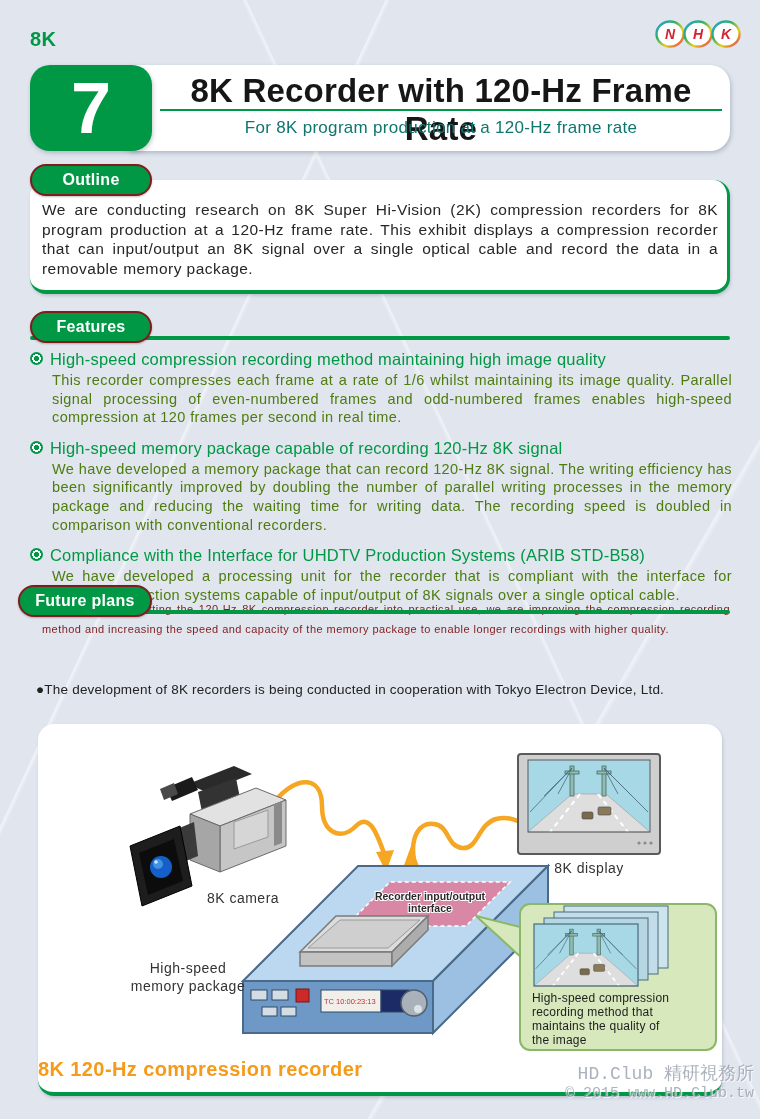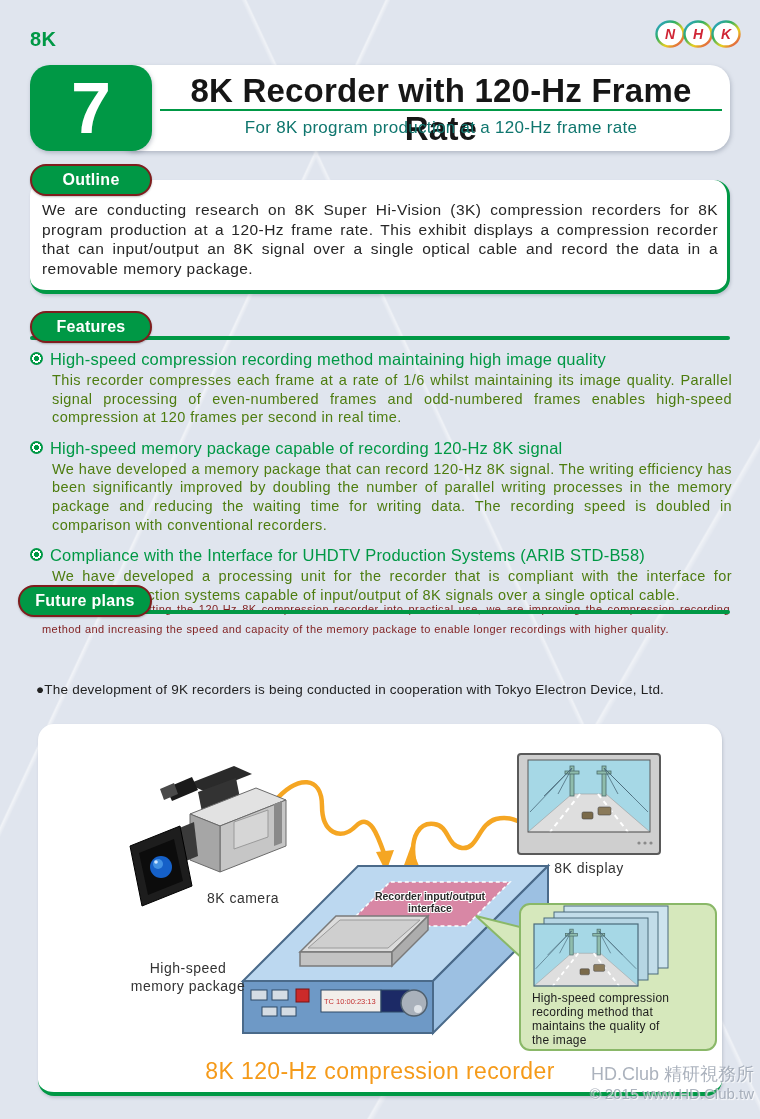--- a/index.html
+++ b/index.html
@@ -59,25 +59,25 @@
   .future-pill{left:18px;top:585px;width:130px;}
   .future-rule{left:30px;top:610px;width:700px;}
   .future-body{left:42px;top:600px;width:688px;font-size:11px;line-height:19.5px;
     letter-spacing:.45px;text-align:justify;color:#7f1d1d;}
   .coop-note{left:36px;top:682px;width:694px;font-size:13.5px;letter-spacing:.2px;color:#222;}
 
   
   .diagram-panel{left:38px;top:724px;width:684px;height:368px;background:#fff;border-radius:16px;
     border-bottom:4px solid var(--green);box-shadow:1px 2px 3px rgba(90,100,120,.25);}
   .diagram-svg{left:38px;top:726px;}
-  .diagram-caption{left:38px;top:1058px;width:684px;text-align:center;color:var(--orange);
-    font-size:23px;font-weight:normal;letter-spacing:.4px;}
+  .diagram-caption{left:38px;top:1058px;width:684px;text-align:left;color:var(--orange);
+    font-size:20px;font-weight:bold;letter-spacing:.4px;}
 
   .watermark{right:6px;top:1064px;text-align:right;color:rgba(150,159,173,.8);
-    text-shadow:1px 1px 1px rgba(255,255,255,.9);line-height:20px;z-index:5;}
+    text-shadow:1px 1px 1px rgba(255,255,255,.9);line-height:20px;z-index:5;font-family:Liberation Mono, monospace;}
   .watermark .wm1{font-size:18px;}
   .watermark .wm2{font-size:15px;}
 
   svg text{font-family:"Liberation Sans","DejaVu Sans",sans-serif;}
 </style>
 </head>
 <body>
 
 <div class="abs corner-8k">8K</div>
 
@@ -105,21 +105,21 @@
 <div class="abs title-panel"></div>
 <div class="abs num-box">
   <span>7</span>
 </div>
 <div class="abs main-title">8K Recorder with 120-Hz Frame Rate</div>
 <div class="abs title-rule"></div>
 <div class="abs subtitle">For 8K program production at a 120-Hz frame rate</div>
 
 <div class="abs pill outline-pill">Outline</div>
 <div class="abs panel outline-panel"></div>
-<div class="abs outline-body">We are conducting research on 8K Super Hi-Vision (3K) compression recorders for 8K program production at a 120-Hz frame rate. This exhibit displays a compression recorder that can input/output an 8K signal over a single optical cable and record the data in a removable memory package.</div>
+<div class="abs outline-body">We are conducting research on 8K Super Hi-Vision (2K) compression recorders for 8K program production at a 120-Hz frame rate. This exhibit displays a compression recorder that can input/output an 8K signal over a single optical cable and record the data in a removable memory package.</div>
 
 <div class="abs pill features-pill">Features</div>
 <div class="abs rule features-rule"></div>
 <div class="abs features-list">
   <div class="feature">
     <div class="feature-head">
       <span class="bullet"></span>
       <span>High-speed compression recording method maintaining high image quality</span>
     </div>
     <div class="feature-body">This recorder compresses each frame at a rate of 1/6 whilst maintaining its image quality. Parallel signal processing of even-numbered frames and odd-numbered frames enables high-speed compression at 120 frames per second in real time.</div>
@@ -136,21 +136,21 @@
       <span class="bullet"></span>
       <span>Compliance with the Interface for UHDTV Production Systems (ARIB STD-B58)</span>
     </div>
     <div class="feature-body">We have developed a processing unit for the recorder that is compliant with the interface for UHDTV production systems capable of input/output of 8K signals over a single optical cable.</div>
   </div>
 </div>
 
 <div class="abs pill future-pill">Future plans</div>
 <div class="abs rule future-rule"></div>
 <div class="abs future-body">With the goal of putting the 120-Hz 8K compression recorder into practical use, we are improving the compression recording method and increasing the speed and capacity of the memory package to enable longer recordings with higher quality.</div>
-<div class="abs coop-note">●The development of 9K recorders is being conducted in cooperation with Tokyo Electron Device, Ltd.</div>
+<div class="abs coop-note">●The development of 8K recorders is being conducted in cooperation with Tokyo Electron Device, Ltd.</div>
 
 <div class="abs diagram-panel"></div>
 <div class="abs diagram-svg">
 <svg width="684" height="330" viewBox="0 0 684 330">
   <defs>
     <g id="bridgeScene">
       <rect width="122" height="72" fill="#a6d8e6"></rect>
       <polygon points="0,72 44,34 78,34 122,72" fill="#dedede" stroke="#9a9a9a" stroke-width="0.6"></polygon>
       <line x1="52" y1="34" x2="22" y2="72" stroke="#fff" stroke-width="2" stroke-dasharray="5,4"></line>
       <line x1="70" y1="34" x2="100" y2="72" stroke="#fff" stroke-width="2" stroke-dasharray="5,4"></line>

